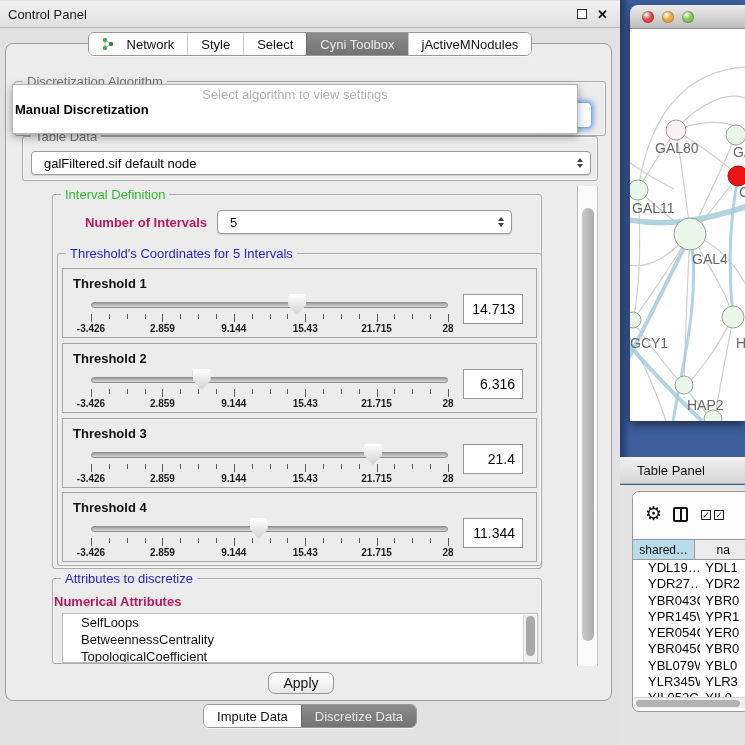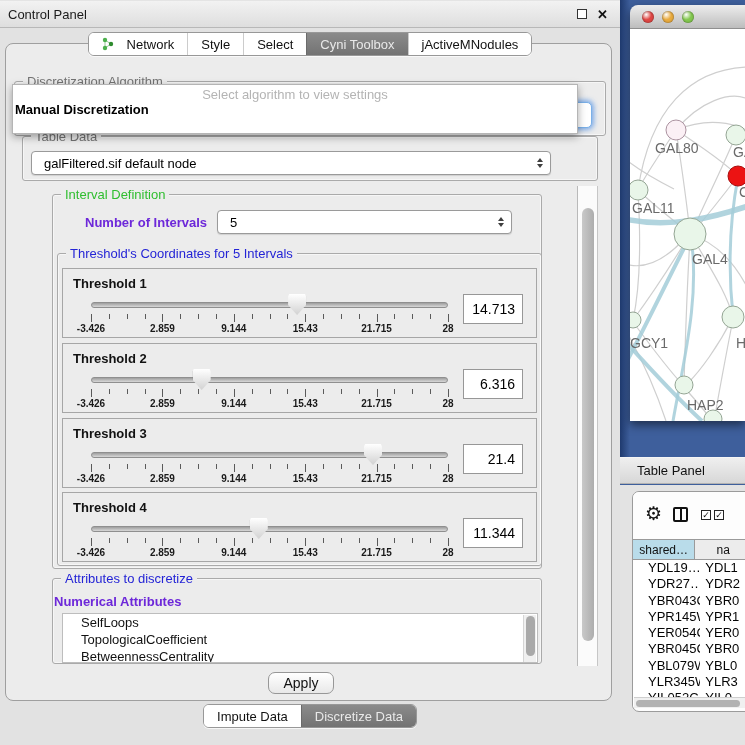--- a/index.html
+++ b/index.html
@@ -49,21 +49,21 @@
   .stepper { position:absolute; right:7px; top:50%; transform:translateY(-50%); display:flex; flex-direction:column; gap:2px; }
   .tri-up { width:0; height:0; border-left:3.5px solid transparent; border-right:3.5px solid transparent; border-bottom:4.5px solid #3f3f3f; }
   .tri-down { width:0; height:0; border-left:3.5px solid transparent; border-right:3.5px solid transparent; border-top:4.5px solid #3f3f3f; }
 
   
   .vscroll { position:absolute; left:577px; top:185px; width:21px; height:480px;
     background:#fbfbfb; border-left:1px solid #b9b9b9; border-right:1px solid #c6c6c6; z-index:5; }
   .vscroll .thumb { position:absolute; left:4px; top:22px; width:12px; height:433px;
     background:linear-gradient(90deg,#c9c9c9,#adadad); border-radius:7px; }
 
-  .bold-label { position:absolute; font-size:13px; font-weight:bold; color:#6d28d9; white-space:nowrap; }
+  .bold-label { position:absolute; font-size:13px; font-weight:bold; color:#be185d; white-space:nowrap; }
 
   
   .thr-box { position:absolute; left:62px; width:475px; height:70px; background:#ececec; border:1px solid #a6a6a6; }
   .thr-title { position:absolute; left:10px; top:7px; font-size:13px; font-weight:bold; color:#111; }
   .thr-track { position:absolute; left:28px; top:33px; width:357px; height:6px; border-radius:3px;
     background:linear-gradient(#9e9e9e,#d8d8d8); border:1px solid #8f8f8f; }
   .thr-thumb { position:absolute; top:25px; width:18px; height:21px;
     background:linear-gradient(#ffffff,#d2d2d2);
     clip-path:polygon(6% 0,94% 0,100% 12%,100% 52%,50% 100%,0 52%,0 12%);
     filter:drop-shadow(0 0 1px #777); z-index:3; }
@@ -165,21 +165,21 @@
   </div>
   <div class="combo-frag"></div>
 
   <div class="popup">
     <div class="popup-placeholder">Select algorithm to view settings</div>
     <div class="popup-item b">Manual Discretization</div>
   </div>
 
   <div class="groupbox" style="left:22px; top:135px; width:576px; height:45px;">
     <span class="group-title">Table Data</span>
-    <div class="combo" style="left:8px; top:14px; width:520px; height:24px;">
+    <div class="combo" style="left:8px; top:14px; width:560px; height:24px;">
       <span>galFiltered.sif default node</span>
       <span class="stepper">
           <span class="tri-up"></span>
           <span class="tri-down"></span>
         </span>
     </div>
   </div>
 
   <div class="groupbox" style="left:52px; top:193px; width:490px; height:375px;">
     <span class="group-title gt-green">Interval Definition</span>
@@ -335,22 +335,22 @@
       <div class="thumb"></div>
     </div>
 
   <div class="groupbox" style="left:52px; top:577px; width:490px; height:86px;">
     <span class="group-title gt-blue">Attributes to discretize</span>
   </div>
   <span class="bold-label" style="left:54px; top:593px; z-index:3;">Numerical Attributes</span>
   <div class="attr-list">
     <div id="attr-items">
         <div class="attr-item">SelfLoops</div>
+        <div class="attr-item">BetweennessCentrality</div>
         <div class="attr-item">TopologicalCoefficient</div>
-        <div class="attr-item">BetweennessCentrality</div>
       </div>
     <div class="attr-vscroll">
         <div class="thumb"></div>
       </div>
   </div>
 
   <div class="apply-btn">Apply</div>
 
   <div class="tabrow bottom">
       <div class="tab-group" id="bottom-tabs">

